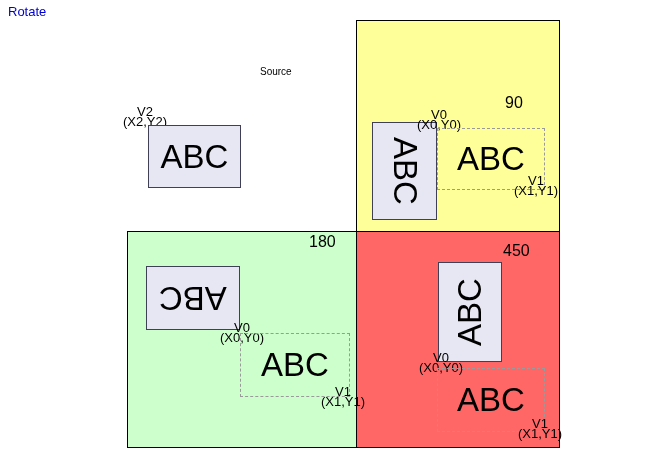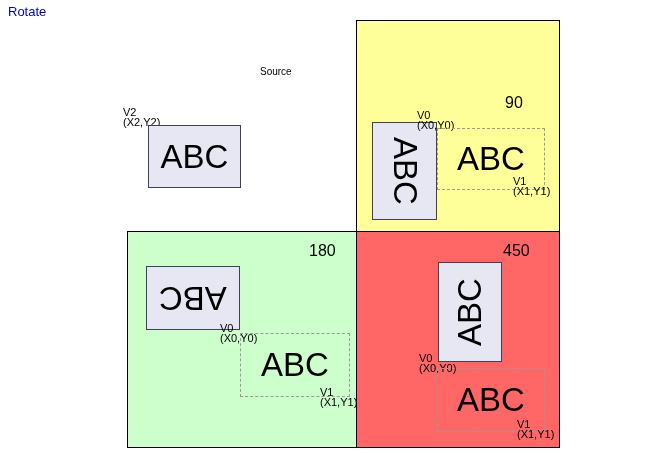--- a/index.html
+++ b/index.html
@@ -2,21 +2,21 @@
 <html><head>
 <meta charset="utf-8">
 <style>
   html,body{margin:0;padding:0;background:#ffffff;}
   body{font-family:"Liberation Sans",sans-serif;color:#000;}
   .canvas{position:relative;width:668px;height:453px;background:#ffffff;overflow:hidden;padding-left:8px;}
   .rotate-link{position:absolute;left:8px;top:4px;font-size:13px;color:#0000cc;text-decoration:none;cursor:pointer;}
   .src-label{position:absolute;left:260px;top:66px;font-size:10px;}
   .quad{position:absolute;border:1px solid #000;box-sizing:border-box;}
   .angle-label{position:absolute;font-size:16px;}
-  .vlabel{position:absolute;font-size:11px;line-height:10px;white-space:nowrap;}
+  .vlabel{position:absolute;font-size:13px;line-height:10px;text-align:center;white-space:nowrap;}
   .abc-box{position:absolute;border:1px solid #3f3f55;box-sizing:border-box;
            display:flex;align-items:center;justify-content:center;font-size:33px;}
   .dashed-box{position:absolute;border:1px dashed #9a9a9a;box-sizing:border-box;
               display:flex;align-items:center;justify-content:center;font-size:33px;}
   .r90{transform:rotate(90deg);}
   .r180{transform:rotate(180deg);}
   .r270{transform:rotate(-90deg);}
 </style>
 </head>
 <body>
@@ -24,21 +24,21 @@
 <div class="canvas">
 
   <a href="#" class="rotate-link" style="color: rgb(0, 0, 204);">Rotate</a>
 
   <div class="quad" style="left: 356px; top: 20px; width: 204px; height: 212px; background-color: rgb(255, 255, 153);"></div>
   <div class="quad" style="left: 127px; top: 231px; width: 230px; height: 217px; background-color: rgb(204, 255, 204);"></div>
   <div class="quad" style="left: 356px; top: 231px; width: 204px; height: 217px; background-color: rgb(255, 102, 102);"></div>
 
   <div class="src-label">Source</div>
   <div class="angle-label" style="left:505px;top:94px;">90</div>
-  <div class="angle-label" style="left:309px;top:242px;">180</div>
+  <div class="angle-label" style="left:309px;top:233px;">180</div>
   <div class="angle-label" style="left:503px;top:242px;">450</div>
 
   <div class="vlabel" style="left:123px;top:107px;width:44px;">
     <span>V2</span><br>
     <span>(X2,Y2)</span>
   </div>
   <div class="abc-box" style="left: 148px; top: 125px; width: 93px; height: 63px; background-color: rgb(231, 231, 243);">
     <span>ABC</span>
   </div>
 

